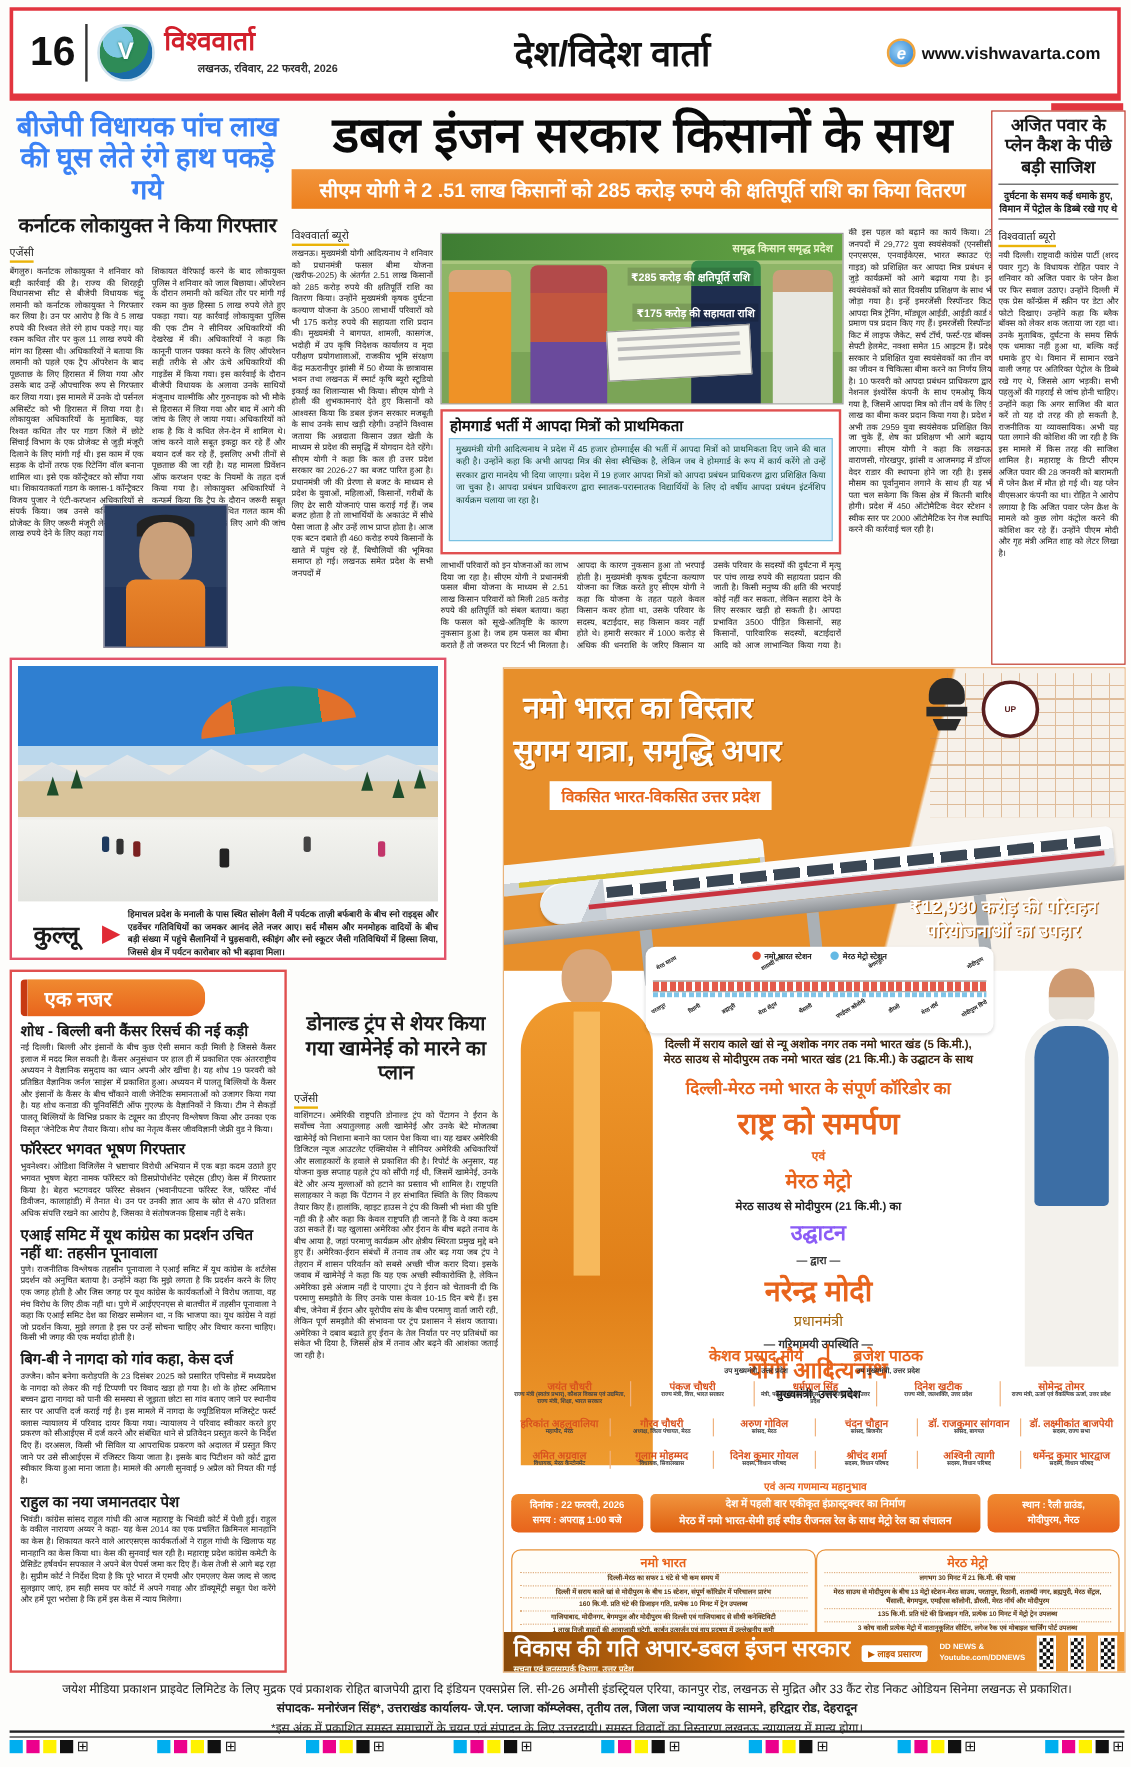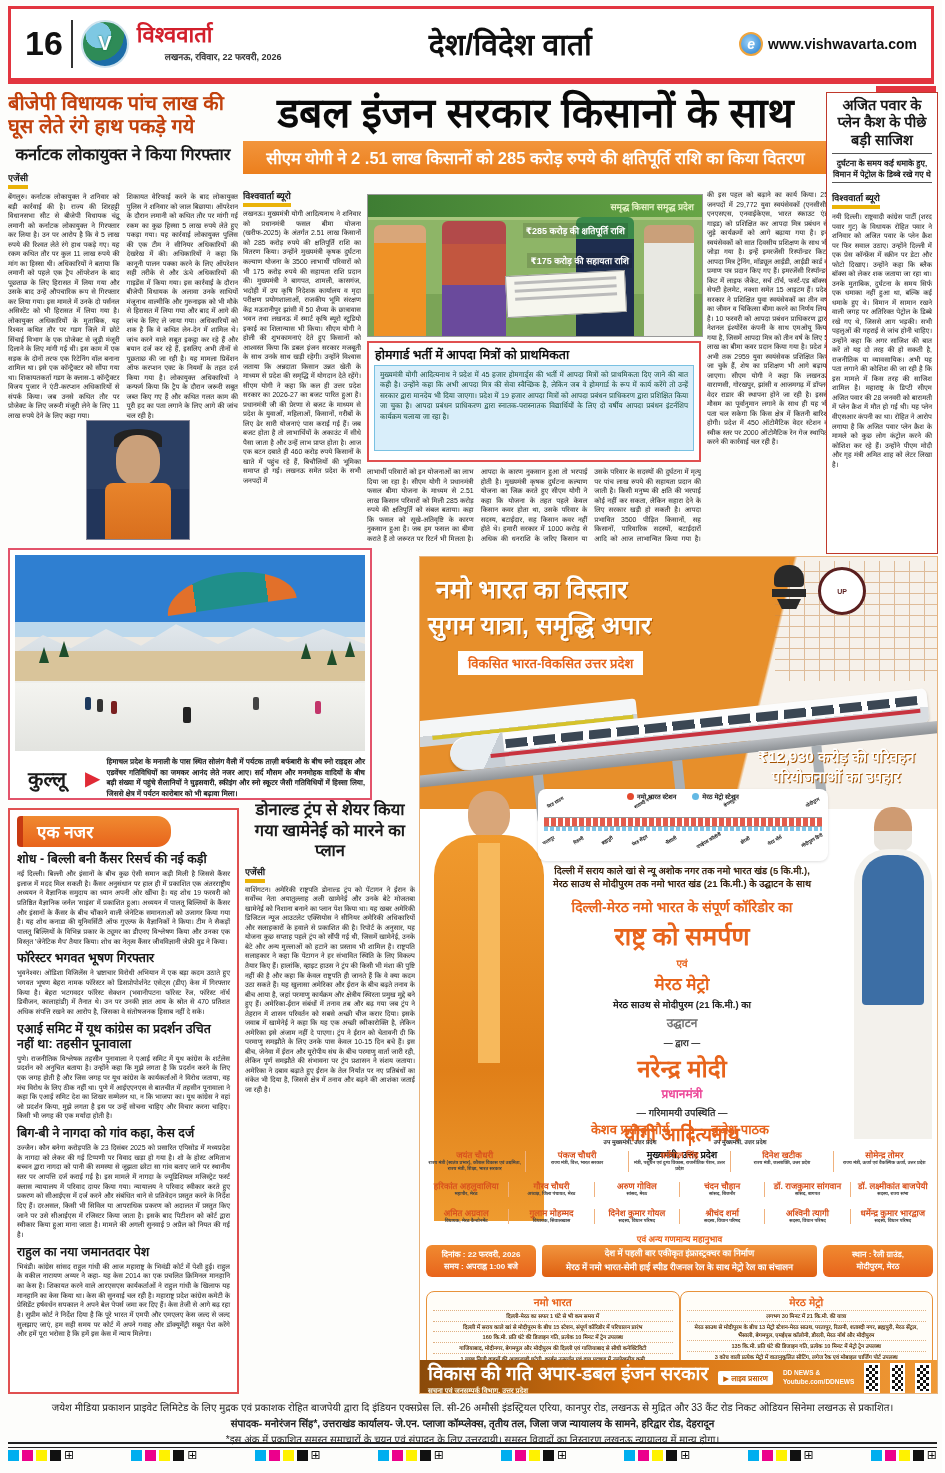--- a/index.html
+++ b/index.html
@@ -15,25 +15,25 @@
   .logo-circle{width:44px;height:44px;border-radius:50%;background:radial-gradient(circle at 35% 30%,#7ec8e3 0 30%,#2e8b57 31% 60%,#1b6ca8 61%);display:flex;align-items:center;justify-content:center;border:2px solid #cfe3ee;}
   .logo-circle span{color:#fff;font-weight:bold;font-size:20px;text-shadow:0 0 2px #064;}
   .paper-name{color:#d21f2b;font-weight:bold;font-size:22px;line-height:1;}
   .dateline{font-size:9px;color:#333;margin-top:4px;font-weight:bold;padding-left:28px;}
   .section-title{font-size:30px;font-weight:bold;color:#101010;letter-spacing:0;}
   .mh-right{display:flex;align-items:center;gap:5px;}
   .e-icon{width:20px;height:20px;border-radius:50%;background:radial-gradient(circle at 40% 40%,#9ad0f5,#1f7bd0);color:#fff;font-weight:bold;font-style:italic;display:flex;align-items:center;justify-content:center;font-size:14px;border:2px solid #f0a43c;}
   .website{font-weight:bold;font-size:14px;color:#111;}
   .mh-tab{left:876px;top:86px;width:60px;height:10px;background:#e2353f;}
   
-  .kicker{font-weight:bold;font-size:9px;border-bottom:4px solid #eab308;display:inline-block;padding-bottom:1px;}
+  .kicker{font-weight:normal;font-size:9px;border-bottom:2px solid #eab308;display:inline-block;padding-bottom:1px;}
   .body-txt{font-size:6.9px;line-height:1.38;color:#222;}
   
   .la{left:8px;top:92px;width:230px;height:452px;overflow:hidden;}
-  .la h1{margin:0;font-size:20px;line-height:1.15;font-weight:bold;color:#c2410c;}
+  .la h1{margin:0;font-size:23px;line-height:1.15;text-align:center;font-weight:bold;color:#3b82f6;}
   .la h2{margin:4px 0 2px;font-size:16.5px;text-align:center;font-weight:bold;}
   .la-cols{column-count:2;column-gap:7px;margin-top:3px;height:325px;overflow:hidden;}
   .portrait{left:86px;top:420px;width:102px;height:118px;background:linear-gradient(180deg,#2b3f63 0 58%,#22355a 58%);border:1px solid #889;}
   .portrait .face{position:absolute;left:29px;top:14px;width:44px;height:50px;border-radius:46% 46% 42% 42%;background:#caa07a;}
   .portrait .hair{position:absolute;left:27px;top:8px;width:48px;height:18px;border-radius:50% 50% 0 0;background:#222;}
   .portrait .scarf{position:absolute;left:18px;top:62px;width:66px;height:56px;background:linear-gradient(180deg,#e8842b,#d96f1e);border-radius:8px 8px 0 0;}
   
   .main-hl{left:243px;top:92px;width:585px;text-align:center;}
   .main-hl h1{margin:0;font-size:41px;font-weight:bold;color:#0a0a0a;line-height:1.05;}
   .main-sub{margin-top:6px;background:linear-gradient(180deg,#f2953c,#ec7f1d);color:#fff;font-weight:bold;font-size:16.5px;padding:5px 4px;}
@@ -66,21 +66,21 @@
   .ski-cap{display:flex;align-items:center;gap:6px;margin-top:6px;}
   .ski-cap .place{font-size:20px;font-weight:bold;min-width:64px;text-align:center;}
   .ski-cap .tri{color:#e02a35;font-size:20px;line-height:1;}
   .ski-cap .cap-txt{font-size:7.3px;font-weight:bold;line-height:1.45;text-align:justify;color:#222;}
   
   .en{left:8px;top:808px;width:231px;height:586px;border:2px solid #e05050;box-sizing:border-box;padding:6px 7px;overflow:hidden;background:#fff;}
   .en-head{background:linear-gradient(180deg,#f08a30,#e8641c);color:#fff;font-weight:bold;font-size:17px;width:120px;padding:4px 14px;border-radius:4px 14px 14px 4px;border-left:6px solid #c73a12;margin-bottom:5px;}
   .en h3{margin:5px 0 2px;font-size:12.5px;font-weight:bold;line-height:1.2;}
   .en p{margin:0;font-size:6.9px;line-height:1.4;}
   
-  .tr{left:245px;top:799px;width:170px;height:595px;overflow:hidden;}
+  .tr{left:245px;top:843px;width:170px;height:595px;overflow:hidden;}
   .tr h1{margin:0;font-size:16.5px;font-weight:bold;text-align:center;line-height:1.25;}
   .tr .body-txt{margin-top:3px;}
   
   .ad{left:419px;top:556px;width:519px;height:838px;background:#fff;overflow:hidden;border:1px solid #e8b37c;box-sizing:border-box;}
   .ad-top{position:absolute;left:0;top:0;width:100%;height:252px;background:linear-gradient(104deg,#e78f2b 0 60%,#f6f1ea 60.5%);padding-left:44px;}
   .ad-city{position:absolute;right:6px;top:4px;width:200px;height:120px;opacity:.5;background:repeating-linear-gradient(90deg,transparent 0 14px,#c8884a 14px 15px),repeating-linear-gradient(0deg,transparent 0 10px,#c8884a 10px 11px);}
   .ad-t1{position:absolute;left:16px;top:14px;font-size:25px;font-weight:bold;color:#fff;text-shadow:1px 1px 0 #b35c00;}
   .ad-t2{position:absolute;left:8px;top:50px;font-size:25px;font-weight:bold;color:#fff;text-shadow:1px 1px 0 #b35c00;}
   .ad-badge{position:absolute;left:38px;top:94px;background:#fff;color:#e8651a;font-weight:bold;font-size:13px;padding:3px 10px;}
   .emblem{position:absolute;left:352px;top:8px;width:34px;height:46px;}
@@ -118,24 +118,24 @@
   .st-bot{position:absolute;top:48px;left:4px;right:4px;display:flex;justify-content:space-between;}
   .st{font-size:4.6px;font-weight:bold;transform:rotate(-30deg);white-space:nowrap;color:#222;}
   
   .stack{position:absolute;left:112px;top:308px;width:300px;text-align:center;}
   .s-intro{font-size:9.5px;font-weight:bold;color:#3a2410;line-height:1.35;}
   .s-l1{margin-top:6px;font-size:14px;font-weight:bold;color:#e8641c;}
   .s-l2{font-size:25px;font-weight:bold;color:#e8641c;margin-top:2px;}
   .s-evam{font-size:10px;font-weight:bold;color:#e8641c;margin-top:4px;}
   .s-l4{font-size:17px;font-weight:bold;color:#e8641c;margin-top:2px;}
   .s-l5{font-size:9.5px;font-weight:bold;color:#222;margin-top:3px;}
-  .s-l6{font-size:12px;font-weight:bold;color:#737373;margin-top:3px;}
+  .s-l6{font-size:18px;font-weight:bold;color:#8b5cf6;margin-top:3px;}
   .s-by{font-size:9px;font-weight:bold;color:#333;margin-top:5px;}
   .s-pm{font-size:24px;font-weight:bold;color:#e8641c;margin-top:2px;}
-  .s-pmt{font-size:12px;font-weight:bold;color:#ec4899;margin-top:1px;}
+  .s-pmt{font-size:12px;font-weight:normal;color:#a16207;margin-top:1px;}
   .s-pres{font-size:9.5px;font-weight:bold;color:#333;margin-top:4px;}
   .s-cm{font-size:19px;font-weight:bold;color:#e8641c;margin-top:2px;}
   .s-cmt{font-size:9.5px;font-weight:bold;color:#111;margin-top:1px;}
   .dep-row{position:absolute;left:60px;top:563px;width:400px;display:flex;justify-content:center;gap:20px;}
   .dep{text-align:center;}
   .dep .dn{font-size:13px;font-weight:bold;color:#e8641c;}
   .dep .dt{font-size:6px;color:#333;font-weight:bold;}
   .dep-sep{width:2px;background:#e8641c;}
   .dig-row{position:absolute;left:4px;width:511px;display:flex;justify-content:center;}
   .dig{flex:1;text-align:center;padding:0 2px;border-left:1px solid #f0b27e;}

